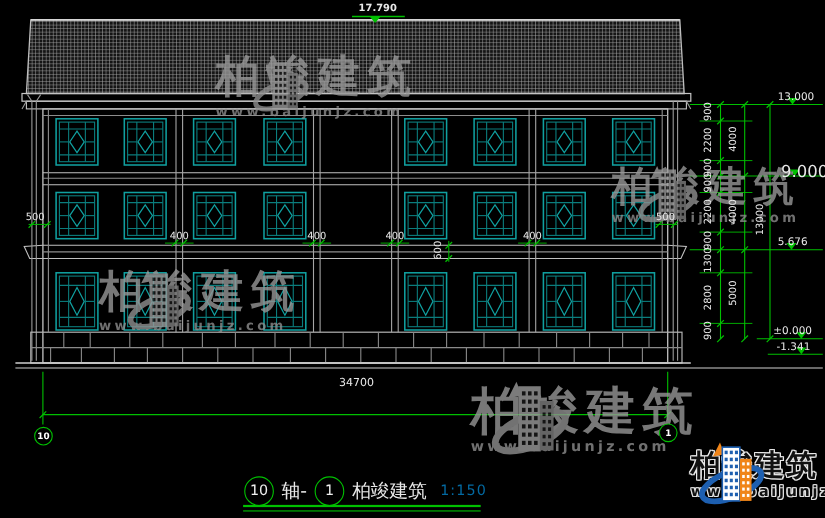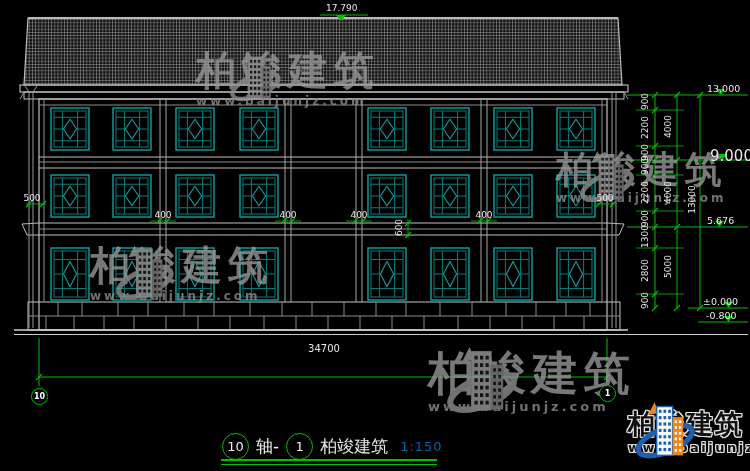--- a/index.html
+++ b/index.html
@@ -714,26 +714,26 @@
 
   <div class="title">
     <span class="tcirc">10</span>
     <span>轴-</span>
     <span class="tcirc">1</span>
     <span>柏竣建筑</span>
     <span class="tscale">1:150</span>
   </div>
   <div class="title-underline"></div>
 
-<div class="lbl" style="left: 326px; top: 4px; font-size: 9px;">17.790</div>
+<div class="lbl" style="left: 326px; top: 4px; font-size: 9px; font-weight: bold;">17.790</div>
     <div class="lbl" style="left: 707px; top: 84px; font-size: 9.5px;">13.000</div>
     <div class="lbl" style="left: 710px; top: 149px; font-size: 15px;">9.000</div>
     <div class="lbl" style="left: 707px; top: 216px; font-size: 9.5px;">5.676</div>
     <div class="lbl" style="left: 703px; top: 297px; font-size: 9.5px;">±0.000</div>
-    <div class="lbl" style="left: 706px; top: 311px; font-size: 9.5px;">-0.800</div>
+    <div class="lbl" style="left: 706px; top: 311px; font-size: 9.5px;">-1.341</div>
     <div class="lbl rot ctr" style="left: 631px; top: 97px; width: 28px;">900</div>
     <div class="lbl rot ctr" style="left: 631px; top: 123px; width: 28px;">2200</div>
     <div class="lbl rot ctr" style="left: 631px; top: 148px; width: 28px;">900</div>
     <div class="lbl rot ctr" style="left: 631px; top: 162px; width: 28px;">900</div>
     <div class="lbl rot ctr" style="left: 631px; top: 188px; width: 28px;">2200</div>
     <div class="lbl rot ctr" style="left: 631px; top: 214px; width: 28px;">900</div>
     <div class="lbl rot ctr" style="left: 631px; top: 232px; width: 28px;">1300</div>
     <div class="lbl rot ctr" style="left: 631px; top: 266px; width: 28px;">2800</div>
     <div class="lbl rot ctr" style="left: 631px; top: 296px; width: 28px;">900</div>
     <div class="lbl rot ctr" style="left: 654px; top: 122px; width: 28px;">4000</div>

